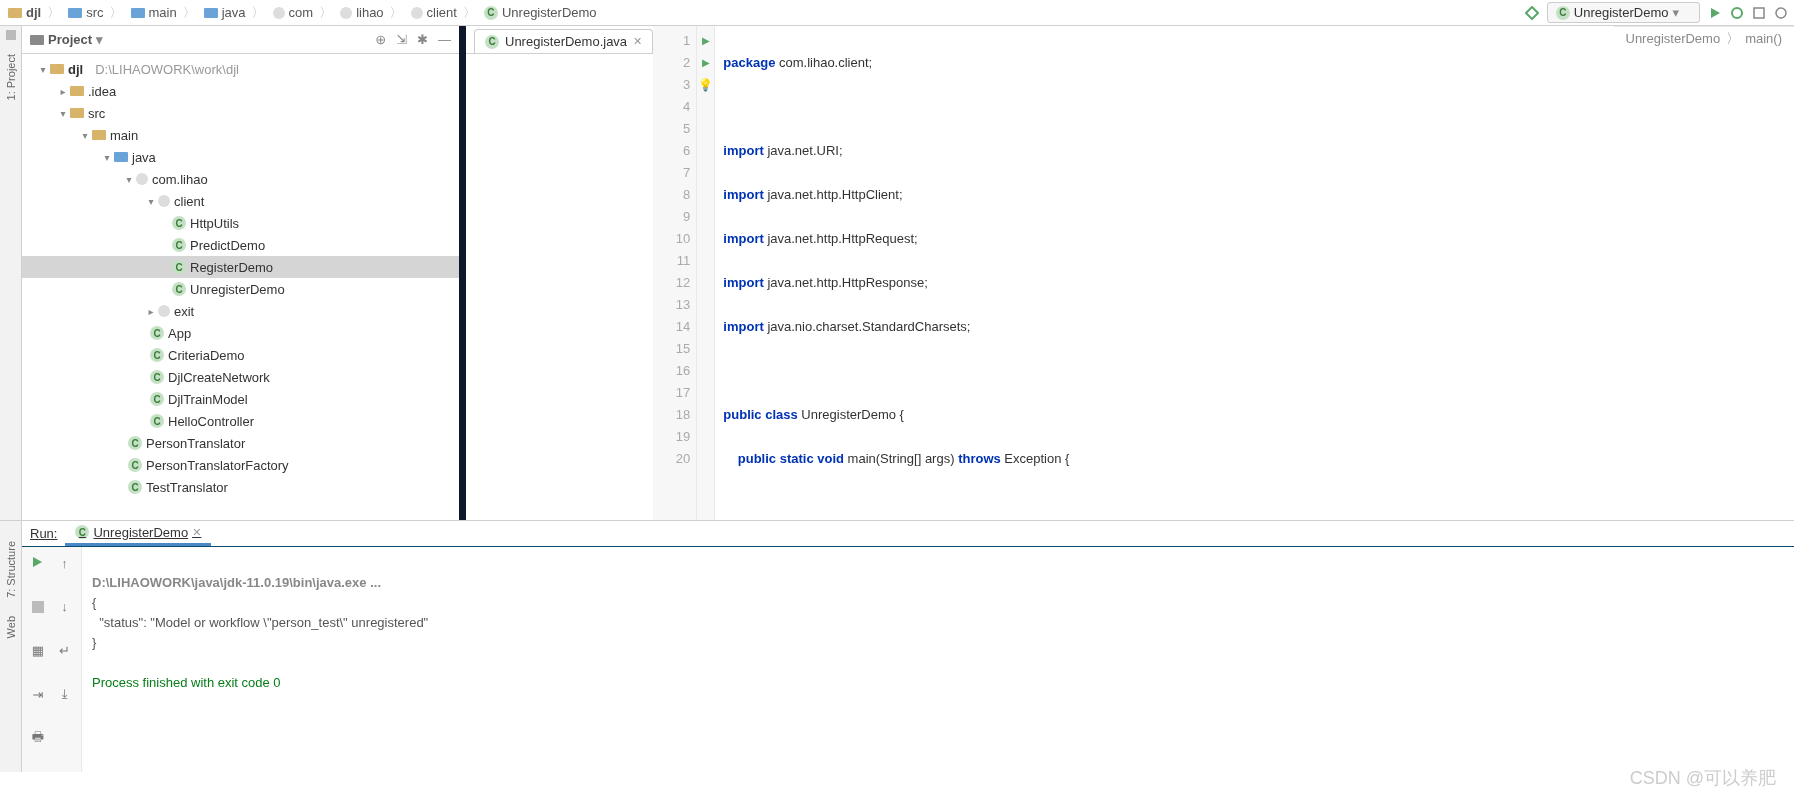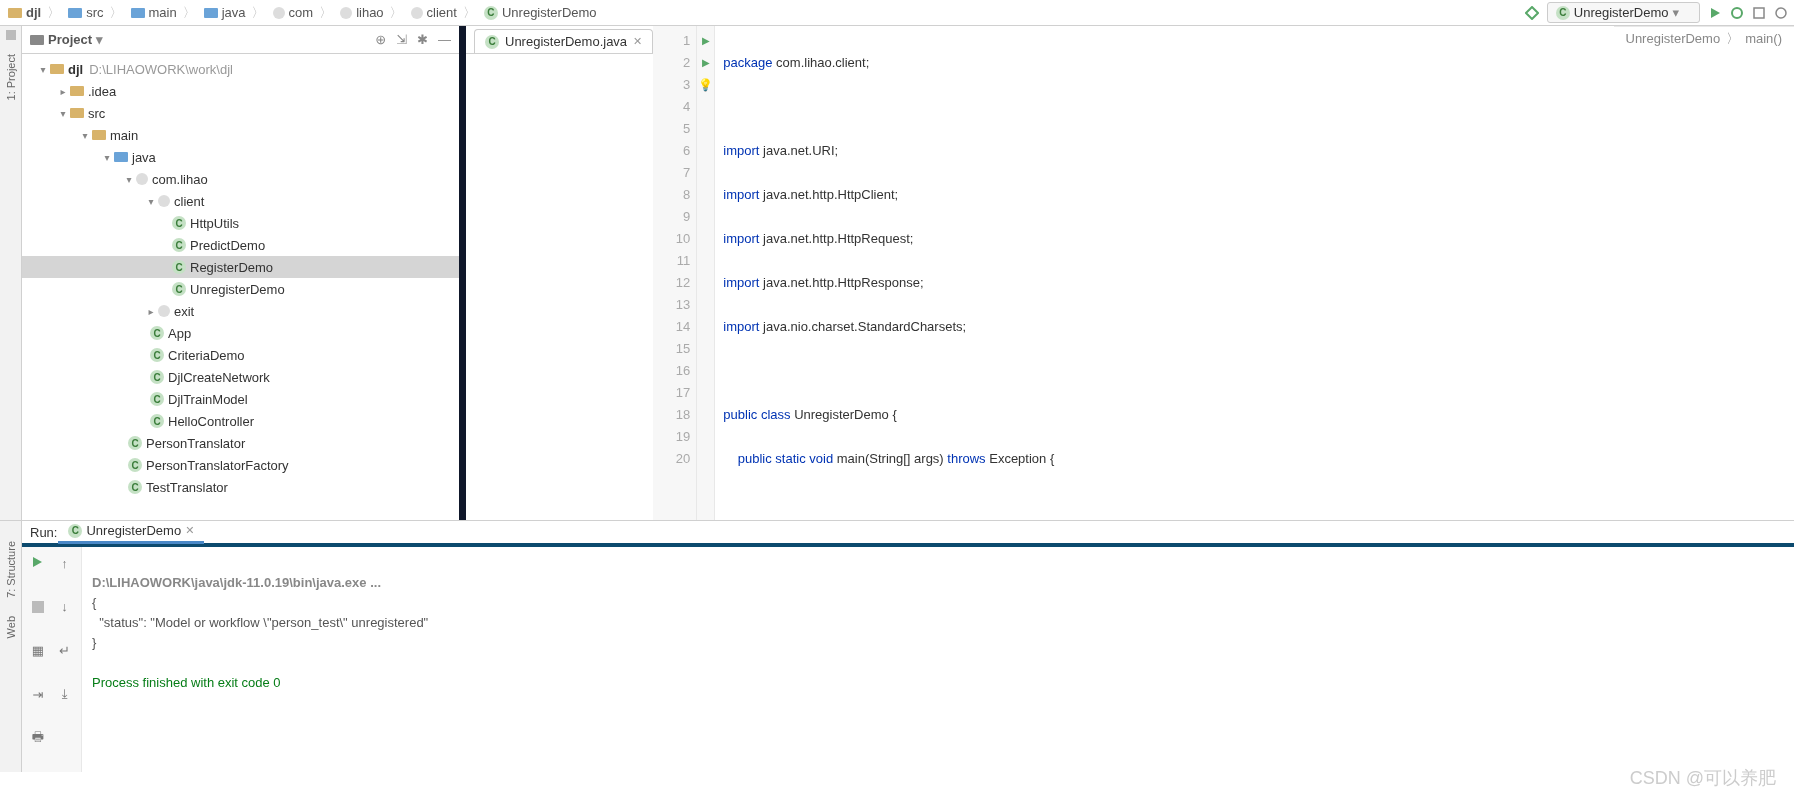--- a/index.html
+++ b/index.html
@@ -22,39 +22,39 @@
 .project-panel { width:444px; border-right:7px solid #0f172a; display:flex; flex-direction:column;}
 .project-hdr { height:28px; border-bottom:1px solid #d0d0d0; display:flex; align-items:center; padding:0 8px; gap:6px;}
 .project-hdr .title { display:flex; align-items:center; gap:4px; font-weight:bold; color:#555;}
 .project-hdr .sp { margin-left:auto; display:flex; gap:10px;}
 .project-hdr .sp svg, .project-hdr .sp span { color:#888; cursor:pointer;}
 .tree { overflow:auto; flex:1; padding:4px 0;}
 .tree .node { display:flex; align-items:center; height:22px; padding-right:6px; white-space:nowrap; cursor:pointer;}
 .tree .node.sel { background:#d5d5d5; }
 .tree .arrow { width:14px; display:inline-flex; justify-content:center; color:#888; font-size:10px;}
 .tree .label { margin-left:4px;}
-.tree .path { color:#999; margin-left:6px;}
+.tree .path { color:#999; margin-left:12px;}
 .editor-panel { flex:1; display:flex; flex-direction:row;}
 .tab-bar { height:28px; border-bottom:1px solid #d0d0d0; display:flex; align-items:flex-end; padding-left:8px;}
 .tab { border:1px solid #ccc; border-bottom:none; padding:4px 10px; display:flex; align-items:center; gap:6px; background:#fff; border-top-left-radius:4px; border-top-right-radius:4px;}
 .tab .close { color:#999; font-size:11px; cursor:pointer;}
 .code-wrap { flex:1; display:flex; overflow:hidden; font-family:"JetBrains Mono",Consolas,monospace; font-size:13px;}
 .gutter { width:44px; background:#f7f7f7; border-right:1px solid #e8e8e8; text-align:right; color:#aaa; padding:4px 6px 0 0; line-height:22px;}
 .gutter2 { width:18px; background:#f7f7f7; border-right:1px solid #e8e8e8; padding-top:4px; line-height:22px;}
 .gutter2 .play { color:#59a869; font-size:10px; text-align:center;}
 .gutter2 .bulb { color:#e0a800; font-size:12px; text-align:center;}
 .code { flex:1; padding:4px 0 0 8px; line-height:22px; white-space:pre;}
 .code .ln { height:22px;}
-.kw { color:#0033b3; font-weight:normal;}
+.kw { color:#0033b3; font-weight:bold;}
 .crumb2 { height:24px; border-top:1px solid #e8e8e8; display:flex; align-items:center; padding:0 12px; color:#888; gap:6px;}
 .run-panel { height:252px; border-top:1px solid #d0d0d0; display:flex;}
 .run-side { width:22px; background:#f2f2f2; border-right:1px solid #d0d0d0; display:flex; flex-direction:column; align-items:center; padding-top:20px; gap:18px;}
 .run-side span { writing-mode:vertical-rl; transform:rotate(180deg); font-size:11px; color:#666;}
 .run-main { flex:1; display:flex; flex-direction:column;}
-.run-hdr { height:26px; border-bottom:4px solid #0c4a6e; display:flex; align-items:center; padding:0 8px; gap:1px;}
+.run-hdr { height:26px; border-bottom:1px solid #0c4a6e; display:flex; align-items:center; padding:0 8px; gap:8px;text-decoration:underline;}
 .run-tab { padding:3px 10px; border-bottom:3px solid #4a88c7; font-weight:500; display:flex; align-items:center; gap:4px;}
 .run-tab .close { color:#999; font-size:11px;}
 .run-body { flex:1; display:flex;}
 .run-tools { width:60px; background:#f7f7f7; border-right:1px solid #e8e8e8; display:grid; grid-template-columns:1fr 1fr; gap:6px; padding:6px;}
 .run-tools .bt { width:20px; height:20px; display:flex; align-items:center; justify-content:center; color:#777; cursor:pointer;}
 .run-out { flex:1; padding:6px 10px; font-family:Consolas,monospace; font-size:13px; line-height:20px; white-space:pre; overflow:auto; color:#555;}
 .watermark { position:absolute; right:18px; bottom:8px; color:#ccc; font-size:18px;}
 svg { display:block;}
 </style>
 </head>

